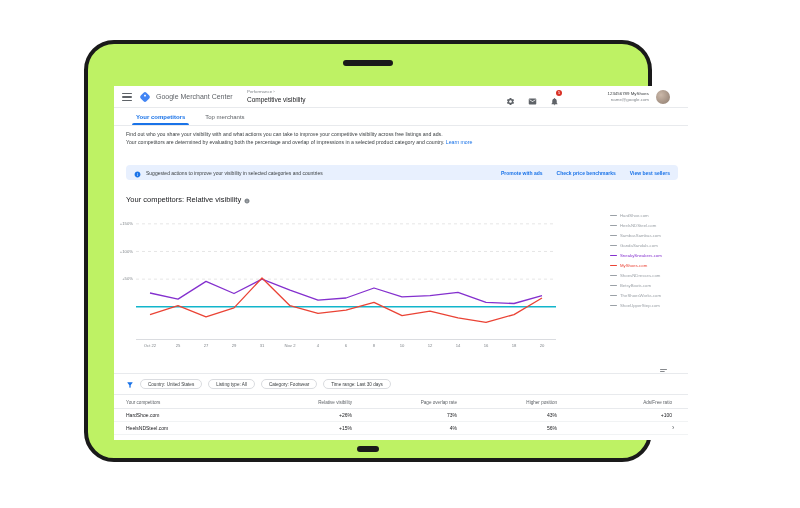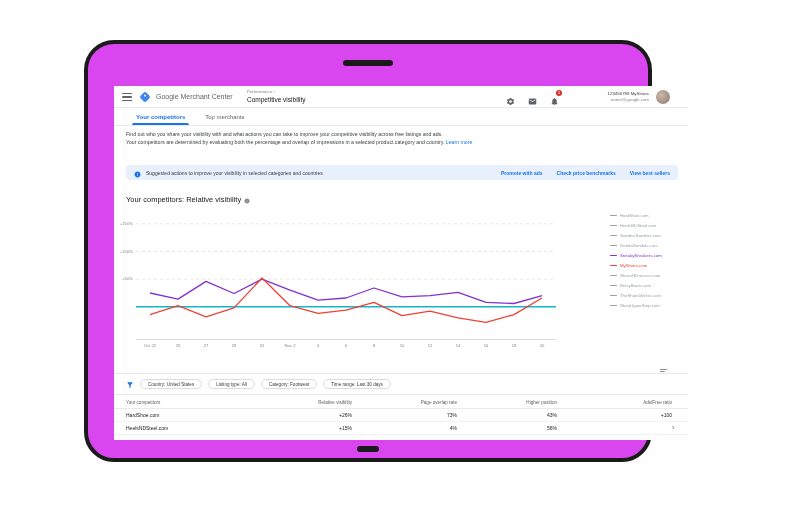--- a/index.html
+++ b/index.html
@@ -2,21 +2,21 @@
 <html><head>
 <meta charset="utf-8">
 <style>
   * { margin:0; padding:0; box-sizing:border-box; }
   html,body { width:800px; height:508px; background:#fff; }
   body { font-family:"Liberation Sans","DejaVu Sans",sans-serif; }
   .page { position:relative; width:800px; height:508px; background:#fff; overflow:hidden; }
 
   
   .device-frame { position:absolute; left:84px; top:40px; width:568px; height:422px;
-    border:4px solid #1a1a1a; border-radius:30px; background:#d946ef; }
+    border:4px solid #1a1a1a; border-radius:30px; background:#bef264; }
   .device-camera { position:absolute; left:50%; transform:translateX(-50%); top:16px;
     width:50px; height:6px; border:3px solid #1a1a1a; border-radius:7px; }
   .device-home { position:absolute; left:50%; transform:translateX(-50%); bottom:6px;
     width:22px; height:5px; border:3px solid #1a1a1a; border-radius:5px; }
 
   
   .screen { position:absolute; left:26px; top:42px; width:574px; height:354px; background:#fff; }
 
   
   .appbar { position:absolute; left:0; top:0; width:574px; height:22px; border-bottom:1px solid #e8eaed; }

